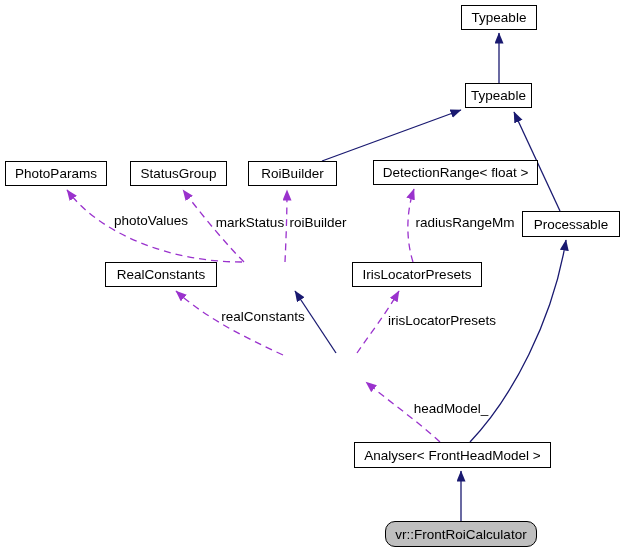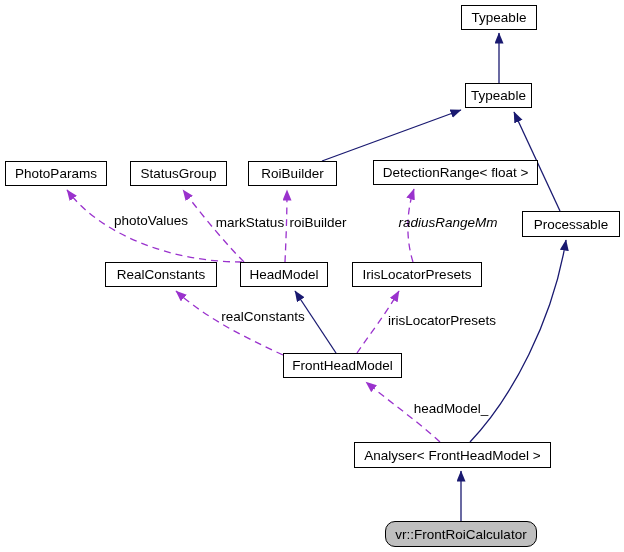--- a/index.html
+++ b/index.html
@@ -32,21 +32,21 @@
   #n-realconstants{left:105px;top:262px;width:112px;height:25px;}
   #n-headmodel{left:240px;top:262px;width:88px;height:25px;}
   #n-irislocatorpresets{left:352px;top:262px;width:130px;height:25px;}
   #n-frontheadmodel{left:283px;top:353px;width:119px;height:25px;}
   #n-analyser{left:354px;top:442px;width:197px;height:26px;}
   #n-frontroicalculator{left:385px;top:521px;width:152px;height:26px;}
   
   #l-photovalues{left:151px;top:220px;}
   #l-markstatus{left:250px;top:222px;}
   #l-roibuilder{left:318px;top:222px;}
-  #l-radiusrangemm{left:448px;top:222px;font-style:italic;}
+  #l-radiusrangemm{left:465px;top:222px;}
   #l-realconstants{left:263px;top:316px;}
   #l-irislocatorpresets{left:442px;top:320px;}
   #l-headmodel{left:451px;top:408px;text-align:center;}
 </style>
 </head>
 <body>
 
 <div class="canvas">
 
   <svg class="edges" width="624" height="552" viewBox="0 0 624 552" xmlns="http://www.w3.org/2000/svg">
@@ -76,23 +76,21 @@
   </svg>
 
   <div class="node" id="n-typeable">Typeable</div>
   <div class="node" id="n-logable">Typeable</div>
   <div class="node" id="n-photoparams">PhotoParams</div>
   <div class="node" id="n-statusgroup">StatusGroup</div>
   <div class="node" id="n-roibuilder">RoiBuilder</div>
   <div class="node" id="n-detectionrange">DetectionRange&lt; float &gt;</div>
   <div class="node" id="n-processable">Processable</div>
   <div class="node" id="n-realconstants">RealConstants</div>
-  <div class="node" id="n-headmodel">HeadModel</div>
   <div class="node" id="n-irislocatorpresets">IrisLocatorPresets</div>
-  <div class="node" id="n-frontheadmodel">FrontHeadModel</div>
   <div class="node" id="n-analyser">Analyser&lt; FrontHeadModel &gt;</div>
   <div class="node highlight" id="n-frontroicalculator">vr::FrontRoiCalculator</div>
 
   <div class="elabel" id="l-photovalues">photoValues</div>
   <div class="elabel" id="l-markstatus">markStatus</div>
   <div class="elabel" id="l-roibuilder">roiBuilder</div>
   <div class="elabel" id="l-radiusrangemm">radiusRangeMm</div>
   <div class="elabel" id="l-realconstants">realConstants</div>
   <div class="elabel" id="l-irislocatorpresets">irisLocatorPresets</div>
   <div class="elabel" id="l-headmodel">headModel_</div>

